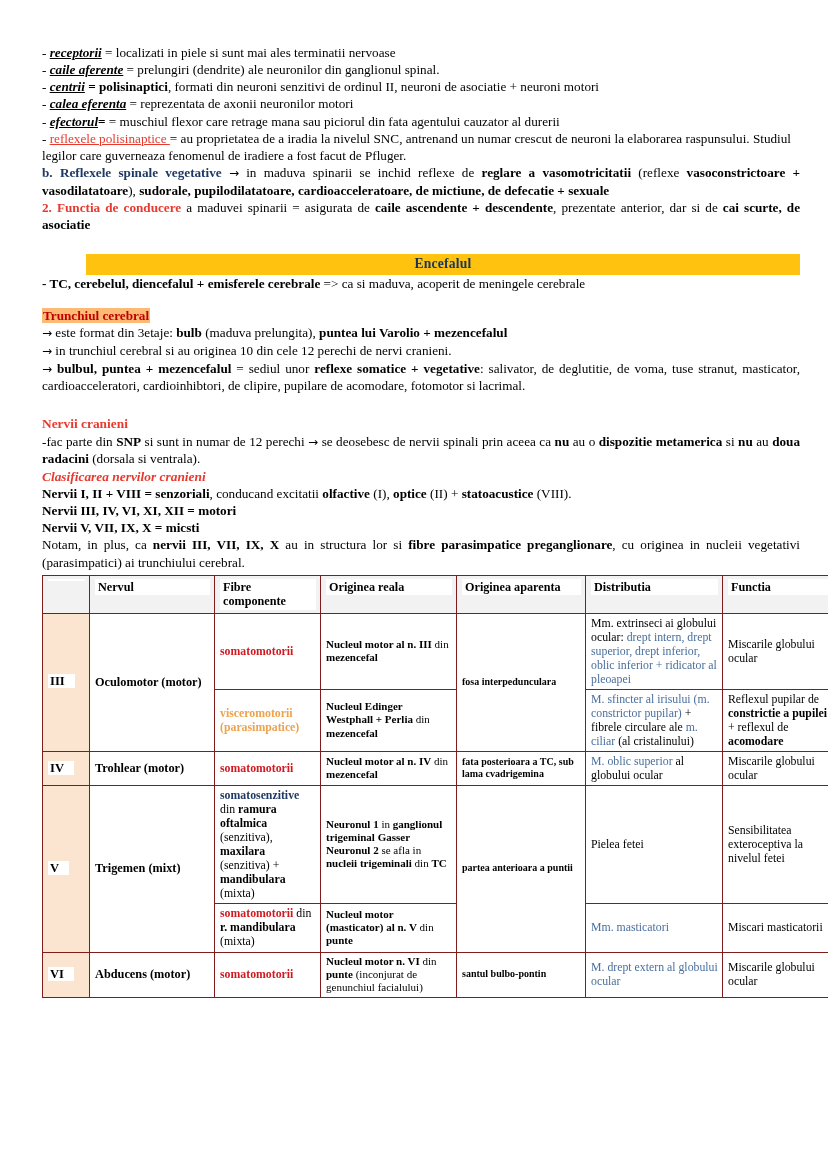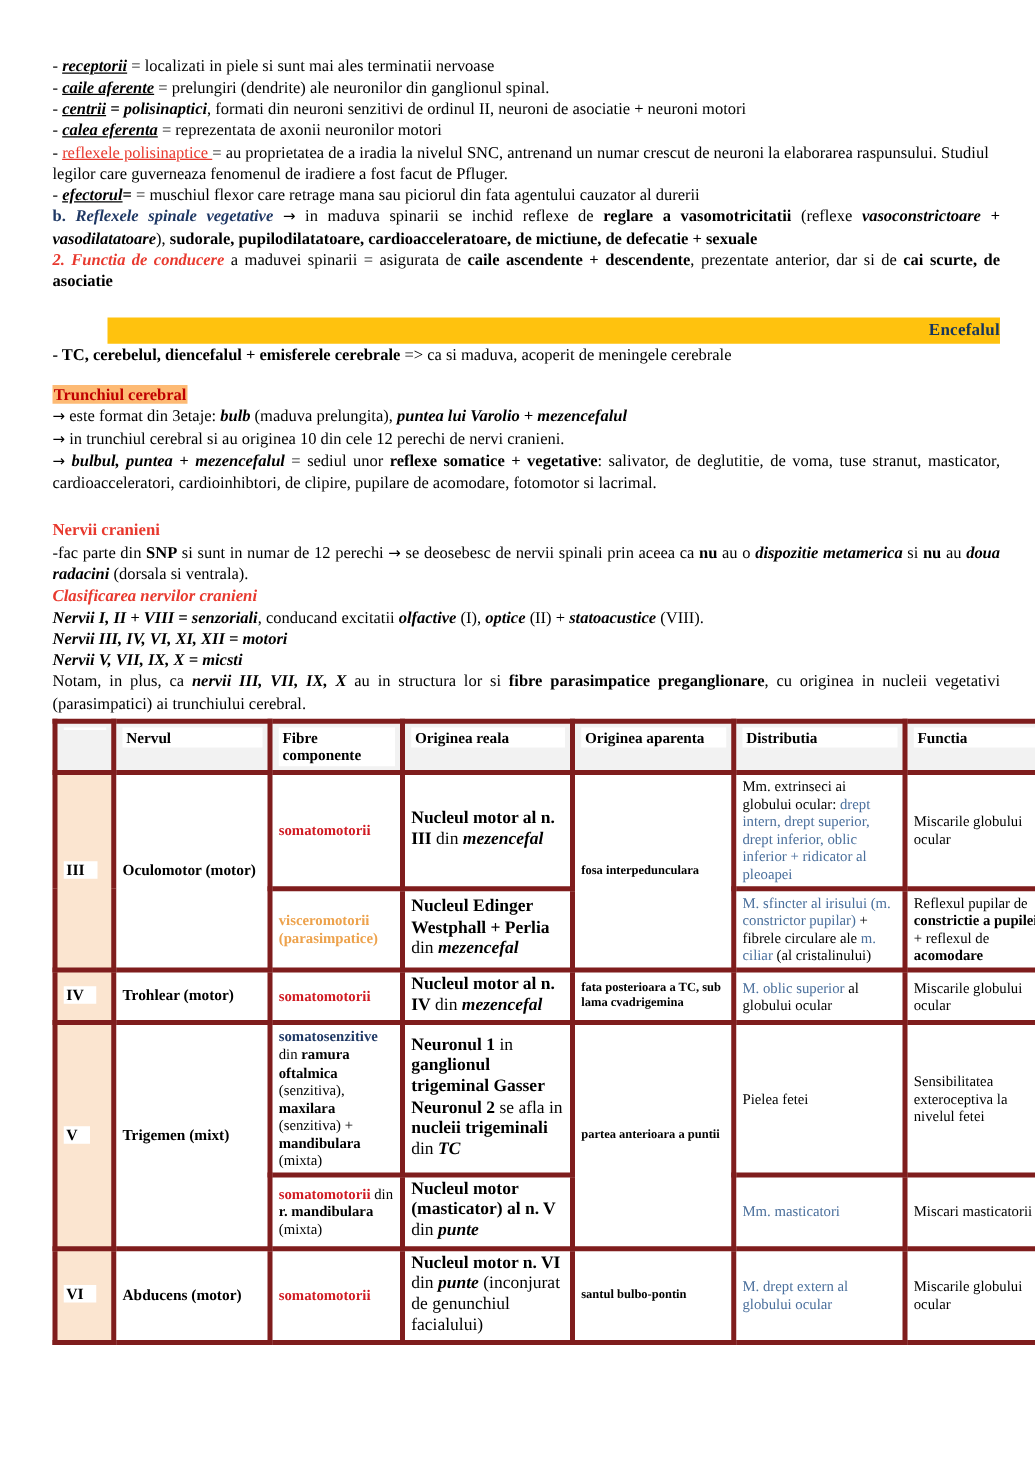--- a/index.html
+++ b/index.html
@@ -18,21 +18,21 @@
   .page {
     position: relative;
     width: 828px;
     height: 1171px;
     box-sizing: border-box;
     padding: 44px 28px 0 42px;
   }
 
   
   .b   { font-weight: bold; }
-  .bi  { font-weight: bold; font-style: italic; }
+  .bi  { font-weight: bold; }
   .biu { font-weight: bold; font-style: italic; text-decoration: underline; }
   .red     { color: #e8392e; }
   .redu    { color: #e8392e; text-decoration: underline; }
   .blue    { color: #1f3864; }
   .steel   { color: #4a6f9c; }
   .crimson { color: #d01a22; }
   .orange  { color: #eda24c; }
 
   
   .line {
@@ -42,21 +42,21 @@
     text-justify: inter-word;
   }
   .bullets .line { text-align: left; }
   .just { text-align: justify; }
   .gap-md { height: 15px; }
   .gap-lg { height: 21px; }
 
   
   .banner {
     background: #ffc20e;
-    text-align: right;
+    text-align: center;
     font-weight: bold;
     color: #17365d;
     font-size: 13.6px;
     padding: 2px 0 3px 0;
     letter-spacing: 0.2px;
     margin-left: 44px;
   }
   .hl-yellow {
     background: #fdba74;
     color: #c00000;
@@ -80,21 +80,21 @@
   
   table.nerve-table {
     width: 100%;
     border-collapse: collapse;
     table-layout: fixed;
     font-size: 11.6px;
     margin-top: 4px;
   }
   table.nerve-table td,
   table.nerve-table th {
-    border: 4px solid #7f1d1d;
+    border: 1px solid #7f1d1d;
     vertical-align: middle;
     padding: 2px 4px 3px 5px;
     line-height: 1.19;
     text-align: left;
   }
   table.nerve-table thead th {
     background: #f2f2f2;
     font-weight: bold;
     font-size: 12.2px;
     vertical-align: top;
@@ -113,21 +113,21 @@
     text-align: left;
     vertical-align: middle;
     padding-left: 6px;
   }
   td.roman .chip {
     background: #ffffff;
     padding: 0 10px 0 2px;
   }
   td.nerve { font-weight: bold; font-size: 12.3px; margin-top: 32px; }
   td.fibre { font-size: 11.8px; }
-  td.orig-reala { font-size: 14px; }
+  td.orig-reala { font-size: 11px; }
   td.orig-ap { font-weight: bold; font-size: 10px; }
   td.distrib { font-size: 11.8px; }
   td.functie { font-size: 11.8px; }
 
   
   col.c-roman   { width: 47px; }
   col.c-nerve   { width: 125px; }
   col.c-fibre   { width: 106px; }
   col.c-reala   { width: 136px; }
   col.c-aparenta{ width: 129px; }
@@ -142,23 +142,23 @@
   <div class="bullets">
 
     <p class="line">- <span class="biu">receptorii</span><span> = localizati in piele si sunt mai ales terminatii nervoase</span></p>
 
     <p class="line">- <span class="biu">caile aferente</span><span> = prelungiri (dendrite) ale neuronilor din ganglionul spinal.</span></p>
 
     <p class="line">- <span class="biu">centrii</span><span class="bi"> = polisinaptici</span><span>, formati din neuroni senzitivi de ordinul II, neuroni de asociatie + neuroni motori</span></p>
 
     <p class="line">- <span class="biu">calea eferenta</span><span> = reprezentata de axonii neuronilor motori</span></p>
 
+    <p class="line">- <span class="biu">efectorul</span><span class="b">=</span><span> =  muschiul flexor care retrage mana sau piciorul din fata agentului cauzator al durerii</span></p>
+
     <p class="line just">- <span class="redu">reflexele polisinaptice </span><span>= au proprietatea de a iradia la nivelul SNC, antrenand un numar crescut de neuroni la elaborarea raspunsului. Studiul legilor care guverneaza fenomenul de iradiere a fost facut de Pfluger.</span></p>
-
-    <p class="line">- <span class="biu">efectorul</span><span class="b">=</span><span> =  muschiul flexor care retrage mana sau piciorul din fata agentului cauzator al durerii</span></p>
   </div>
 
   <p class="line just">
     <span class="b blue">b.</span>
     <span class="bi blue">Reflexele spinale vegetative</span>
     <span class="arrow">→</span><span> in maduva spinarii se inchid reflexe de </span><span class="b">reglare a vasomotricitatii</span><span> (reflexe </span><span class="bi">vasoconstrictoare + vasodilatatoare</span><span>), </span><span class="b">sudorale, pupilodilatatoare, cardioacceleratoare, de mictiune, de defecatie + sexuale</span>
   </p>
 
   <p class="line just">
     <span class="bi red">2. Functia de conducere</span><span> a maduvei spinarii = asigurata de </span><span class="b">caile ascendente + descendente</span><span>, prezentate anterior, dar si de </span><span class="b">cai scurte, de asociatie</span>

